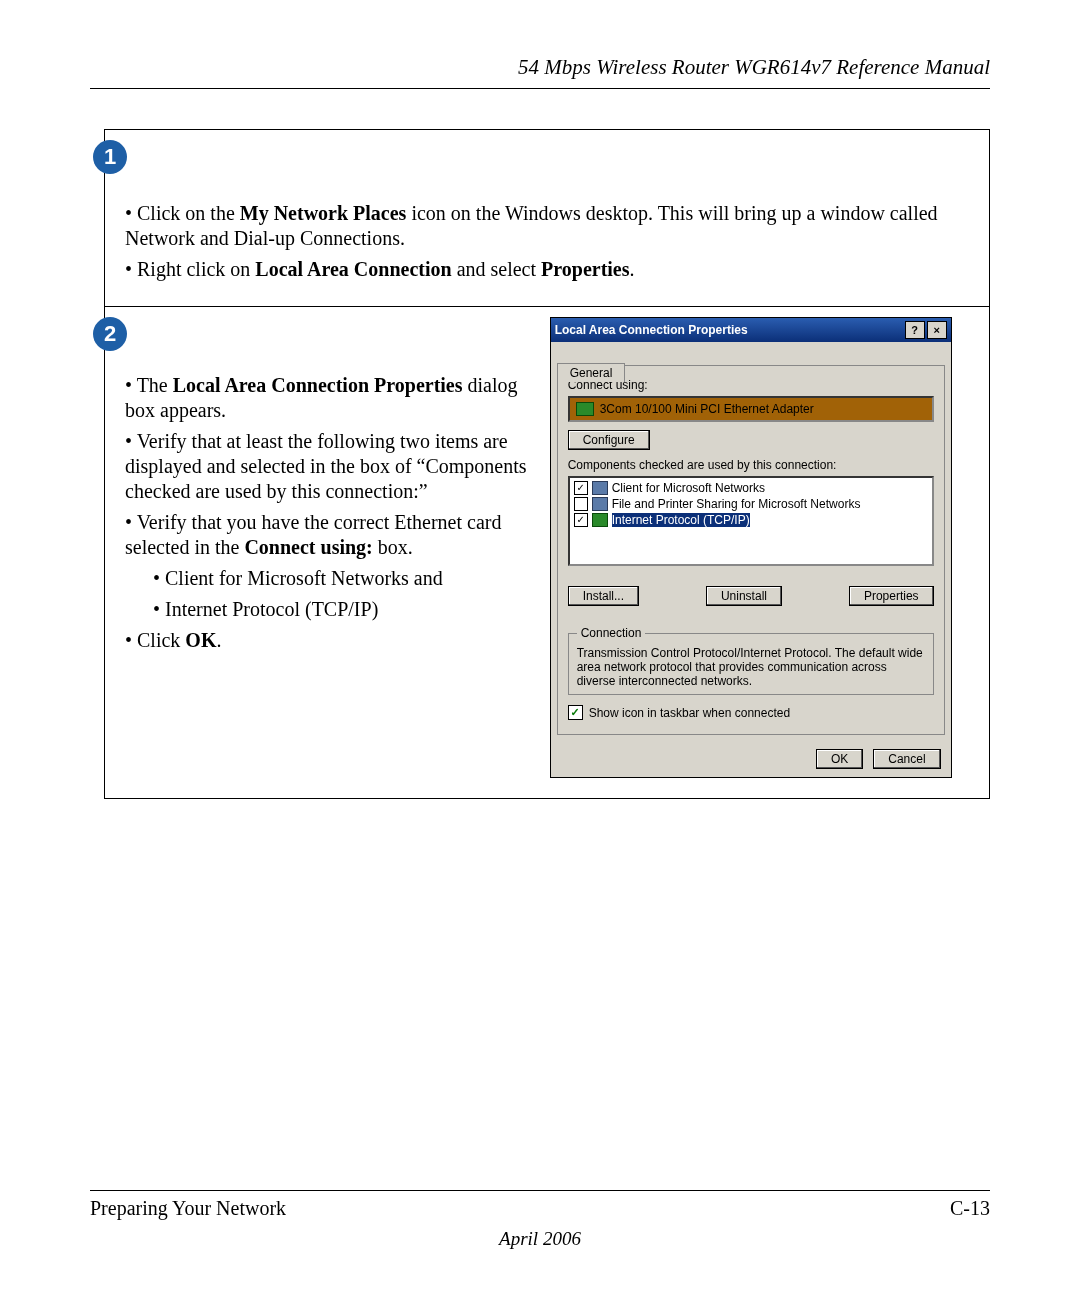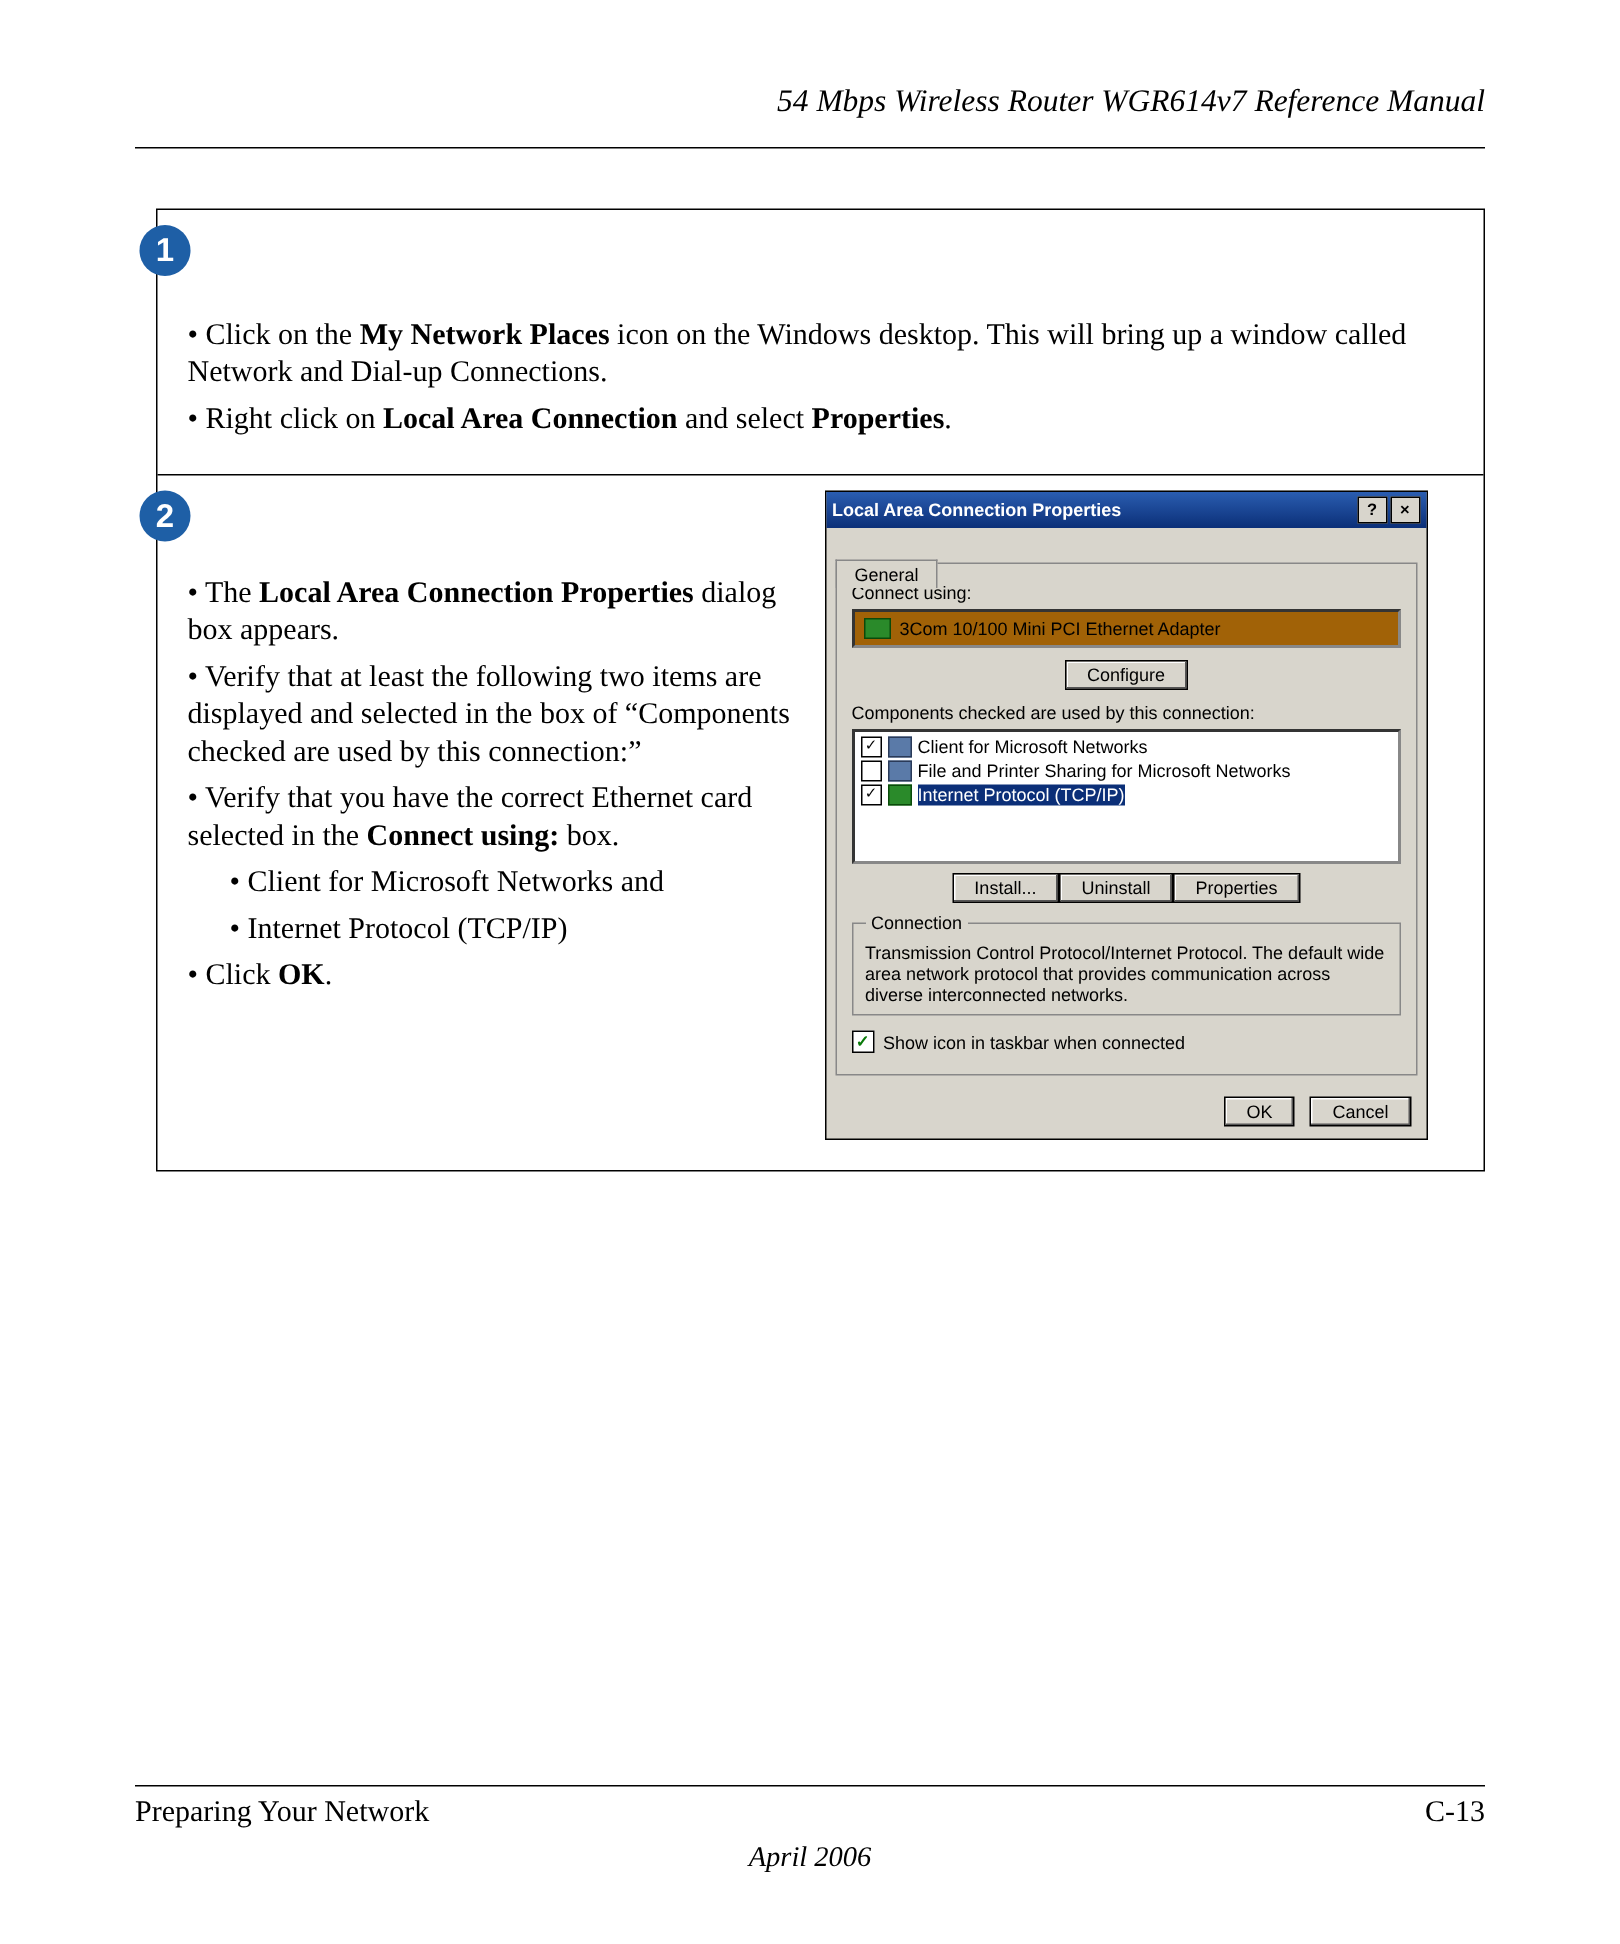--- a/index.html
+++ b/index.html
@@ -1,17 +1,17 @@
 <!DOCTYPE html>
 <html><head>
 <meta charset="utf-8">
 <style>
   html,body{margin:0;padding:0;background:#fff;font-family:"Times New Roman",Times,serif;color:#000}
   .page{width:1080px;height:1296px;position:relative;box-sizing:border-box;padding:55px 90px 0 90px}
-  .header-title{font-style:italic;font-size:21px;text-align:right;margin-bottom:18px}
+  .header-title{font-style:italic;font-size:21px;text-align:right;margin-bottom:8px}
   .header-rule{border:none;border-top:1px solid #000;margin:0 0 40px 0}
   .content-box{border:1px solid #000;position:relative;margin-left:14px;margin-right:0;padding-bottom:0}
   .step-row{position:relative}
   .step-badge{position:absolute;left:-12px;top:10px;width:34px;height:34px;border-radius:50%;background:#1e5fa6;color:#fff;font-weight:bold;font-family:Arial,Helvetica,sans-serif;font-size:22px;display:flex;align-items:center;justify-content:center}
   .step1-body{padding:65px 10px 18px 20px;font-size:20px;line-height:1.25}
   .bullet-line{margin:6px 0}
   .bullet-line::before{content:"• ";}
   .sub-bullet{margin:6px 0 6px 28px}
   .sub-bullet::before{content:"•   "}
   .row-sep{border:none;border-top:1px solid #000;margin:0}
@@ -22,29 +22,29 @@
   .dlg{width:400px;border:1px solid #000;background:#d8d5cc;font-family:Tahoma,Arial,sans-serif;font-size:12px;color:#000}
   .dlg-titlebar{background:linear-gradient(#2a5db0,#0b2f78);color:#fff;display:flex;align-items:center;justify-content:space-between;padding:3px 4px;font-weight:bold}
   .dlg-titlebuttons{display:flex;gap:2px}
   .dlg-tb-btn{width:18px;height:16px;background:#d8d5cc;border:1px solid #000;color:#000;font-size:11px;display:flex;align-items:center;justify-content:center;font-weight:bold}
   .dlg-tabrow{padding:4px 6px 0 6px}
   .dlg-tab{display:inline-block;background:#d8d5cc;border:1px solid #888;border-bottom:none;padding:2px 12px;position:relative;top:17px}
   .dlg-panel{margin:0 6px 6px 6px;border:1px solid #888;background:#d8d5cc;padding:10px}
   .dlg-label{margin:2px 0 4px 0}
   .sunken{background:#a16207;border:2px inset #888;padding:4px 6px;display:flex;align-items:center;gap:6px}
   .nic-icon{width:16px;height:12px;background:#2a8a2a;border:1px solid #0a4a0a}
-  .right-align{text-align:center;margin:8px 0}
+  .right-align{text-align:left;margin:8px 0}
   .win-btn{display:inline-block;background:#d8d5cc;border:1px solid #000;box-shadow:inset -1px -1px #555,inset 1px 1px #fff;padding:2px 14px;font-family:Tahoma,Arial,sans-serif;font-size:12px}
   .comp-list{background:#fff;border:2px inset #888;height:82px;padding:2px;overflow:hidden}
   .comp-item{display:flex;align-items:center;gap:4px;padding:1px 2px;white-space:nowrap}
   .chk{width:12px;height:12px;border:1px solid #000;display:inline-flex;align-items:center;justify-content:center;font-size:10px;line-height:1}
   .ico{width:14px;height:12px;background:#5a7aa8;border:1px solid #2a3a58}
   .ico.green{background:#2a8a2a;border-color:#0a4a0a}
   .sel{background:#0b2f78;color:#fff}
-  .btn-row{display:flex;justify-content:center;margin:6px 0}
+  .btn-row{display:flex;justify-content:space-between;margin:20px 0}
   fieldset.desc{border:1px solid #888;padding:6px 8px;margin:6px 0}
   fieldset.desc legend{font-size:12px;padding:0 4px}
   .chk-line{display:flex;align-items:center;gap:6px;margin:10px 0 4px 0}
   .chk-green{width:13px;height:13px;border:1px solid #000;background:#fff;color:#0a7a0a;display:flex;align-items:center;justify-content:center;font-size:11px;font-weight:bold}
   .dlg-footer{display:flex;justify-content:flex-end;gap:10px;padding:8px 10px}
   
   .footer{position:absolute;left:90px;right:90px;bottom:46px}
   .footer-rule{border:none;border-top:1px solid #000;margin:0 0 6px 0}
   .footer-row{display:flex;justify-content:space-between;font-size:20px}
   .footer-date{text-align:center;font-style:italic;font-size:19px;margin-top:8px}

